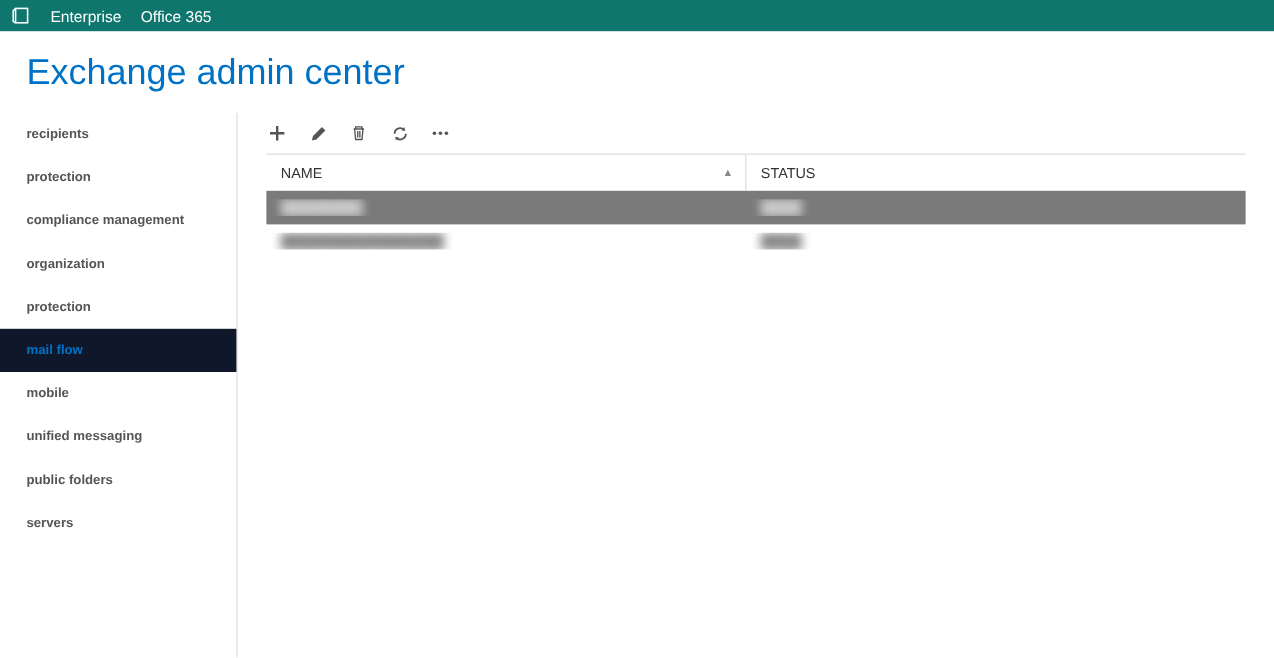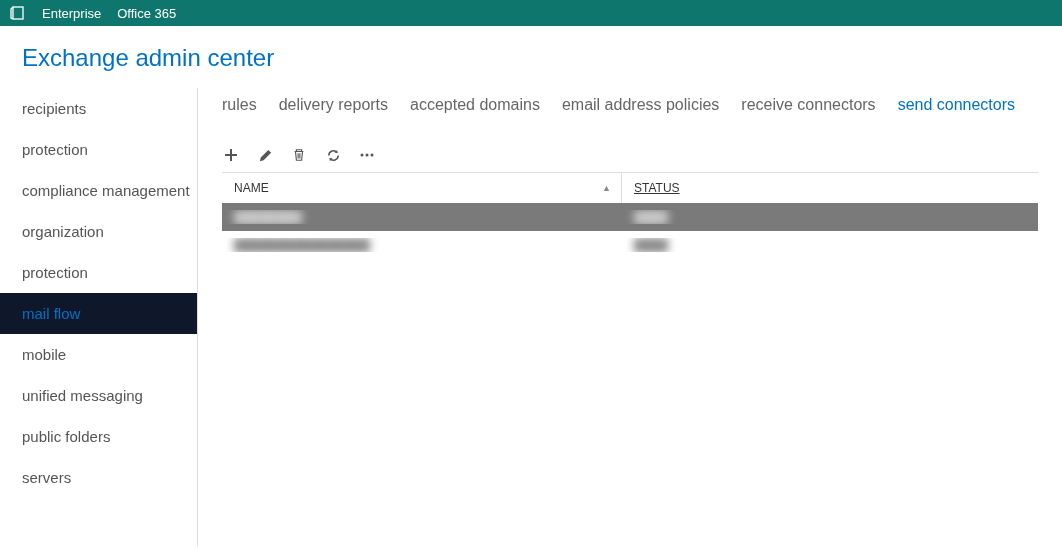--- a/index.html
+++ b/index.html
@@ -35,40 +35,40 @@
     .topbar .logo svg {
       display: block;
     }
     .topbar a {
       color: #fff;
       font-size: 13px;
       text-decoration: none;
       cursor: pointer;
     }
     .page-title {
-      font-size: 24px;
+      font-size: 30px;
       font-weight: 300;
       color: #0072c6;
       padding: 18px 0 16px 22px;
     }
     .layout {
       display: flex;
       height: calc(100% - 26px - 64px);
     }
     .sidebar {
       width: 198px;
       border-right: 1px solid #ddd;
       padding-top: 0;
     }
     .sidebar-item {
       padding: 12px 0 12px 22px;
-      font-size: 15px;
+      font-size: 11px;
       color: #555;
       cursor: pointer;
-      font-weight: 400;
+      font-weight: 700;
     }
     .sidebar-item.active {
       background: #0f172a;
       color: #0072c6;
     }
     .main {
       flex: 1;
       padding: 0 14px;
     }
     .tabs {
@@ -121,21 +121,20 @@
       height: 100%;
       border-right: 1px solid #ddd;
       position: relative;
     }
     .th.name {
       width: 400px;
     }
     .th.status {
       flex: 1;
       border-right: none;
-      text-decoration: underline;
     }
     .sort-icon {
       position: absolute;
       right: 10px;
       top: 50%;
       transform: translateY(-50%);
       font-size: 9px;
       color: #888;
     }
     .tbody-row {
@@ -192,28 +191,20 @@
     <div class="sidebar-item">protection</div>
     <div class="sidebar-item active">mail flow</div>
     <div class="sidebar-item">mobile</div>
     <div class="sidebar-item">unified messaging</div>
     <div class="sidebar-item">public folders</div>
     <div class="sidebar-item">servers</div>
   </div>
 
   <div class="main">
 
-    <div class="tabs">
-      <div class="tab">rules</div>
-      <div class="tab">delivery reports</div>
-      <div class="tab">accepted domains</div>
-      <div class="tab">email address policies</div>
-      <div class="tab">receive connectors</div>
-      <div class="tab active">send connectors</div>
-    </div>
 
     <div class="toolbar">
       <span class="tbtn" title="New">
         <svg viewBox="0 0 16 16" width="16" height="16">
           <path d="M8 2v12M2 8h12" stroke="#555" stroke-width="2"></path>
         </svg>
       </span>
       <span class="tbtn" title="Edit">
         <svg viewBox="0 0 16 16" width="15" height="15">
           <path d="M2 14l1-4 8-8 3 3-8 8-4 1z" fill="#555"></path>

